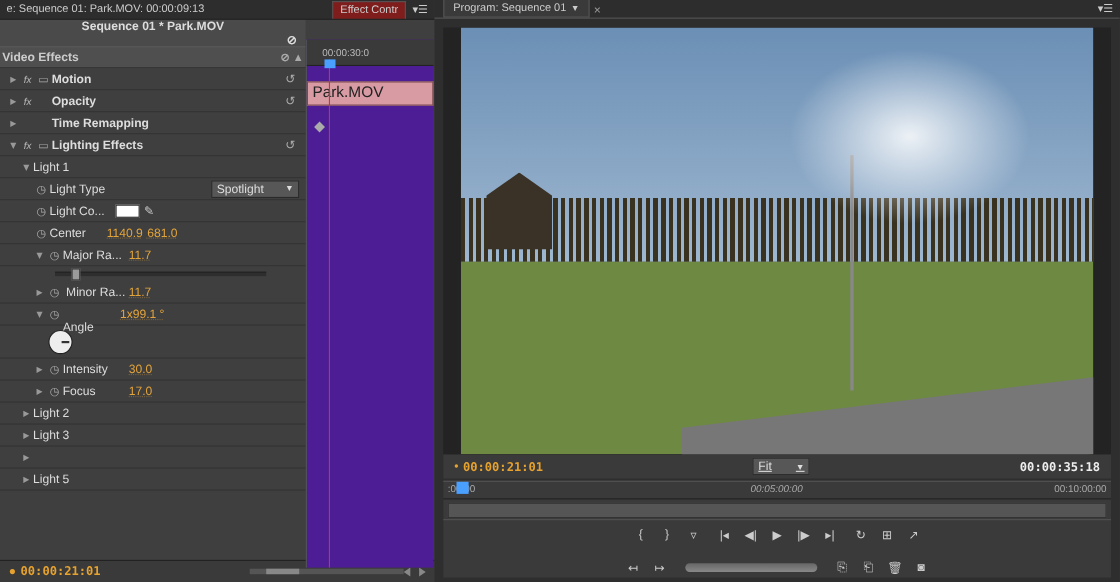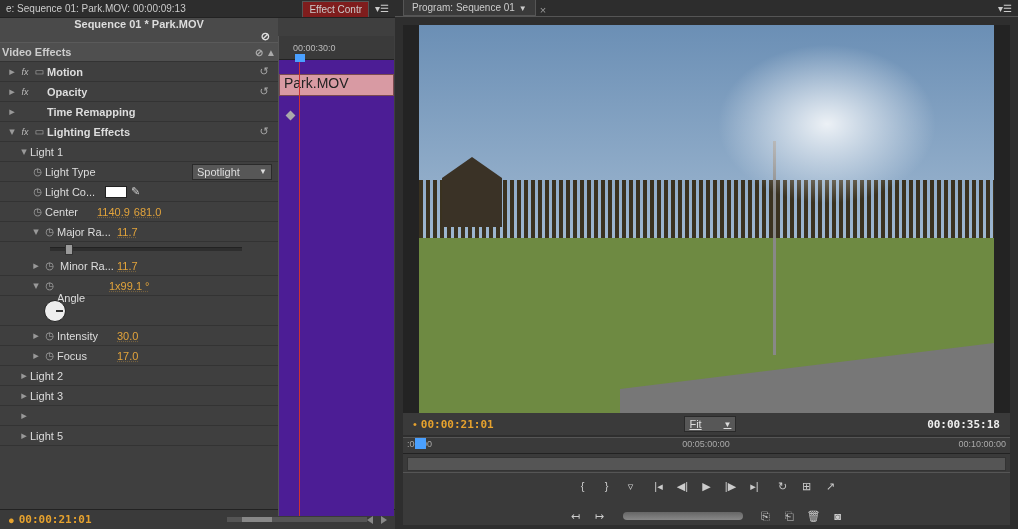--- a/index.html
+++ b/index.html
@@ -82,21 +82,21 @@
 .pole { position:absolute; right:38%; top:30%; width:3px; height:55%; background:#888; }
 
 .infobar { height: 22px; display: flex; align-items: center; padding: 0 10px; background: #3a3a3a; margin: 0 8px; }
 .infobar .tc { color: #e6a22e; }
 .infobar .fit { margin: 4px auto; text-decoration: underline; }
 .infobar .dur { color: #eee; font-family: monospace; font-weight: bold; }
 
 .timebar { height: 36px; margin: 2px 8px 0 8px; background: #3a3a3a; position: relative; border-top:1px solid #555; border-bottom:1px solid #555; }
 .timebar .ruler { height:16px; border-bottom:1px solid #222; position:relative; font-size:9px; color:#aaa;}
 .timebar .ruler span { position:absolute; top:1px; }
-.timebar .ruler .t1{left:4px;} .timebar .ruler .t2{left:46%;} .timebar .ruler .t3{right:4px;}
+.timebar .ruler .t1{left:4px;} .timebar .ruler .t2{left:46%;font-style:italic;} .timebar .ruler .t3{right:4px;}
 .timebar .track { height:14px; background:#555; margin:3px 4px; border:1px solid #333; position:relative;}
 .timebar .ph { position:absolute; left:12px; top:0; width:11px; height:11px; background:#4aa0ff; }
 
 .controls { height: 52px; display: flex; justify-content: center; align-items: center; gap: 6px; background: #3a3a3a; margin: 0 8px 4px 8px; flex-wrap: wrap; padding: 4px 0;}
 .btn { width: 22px; height: 18px; display: inline-flex; align-items: center; justify-content: center; color: #ccc; cursor: pointer; font-size: 11px; }
 .shuttle { width: 120px; height: 8px; background: linear-gradient(#666,#888); border-radius: 4px; margin: 0 6px; }
 .controls .group { display:flex; gap:2px; align-items:center;}
 
 </style>
 </head>

